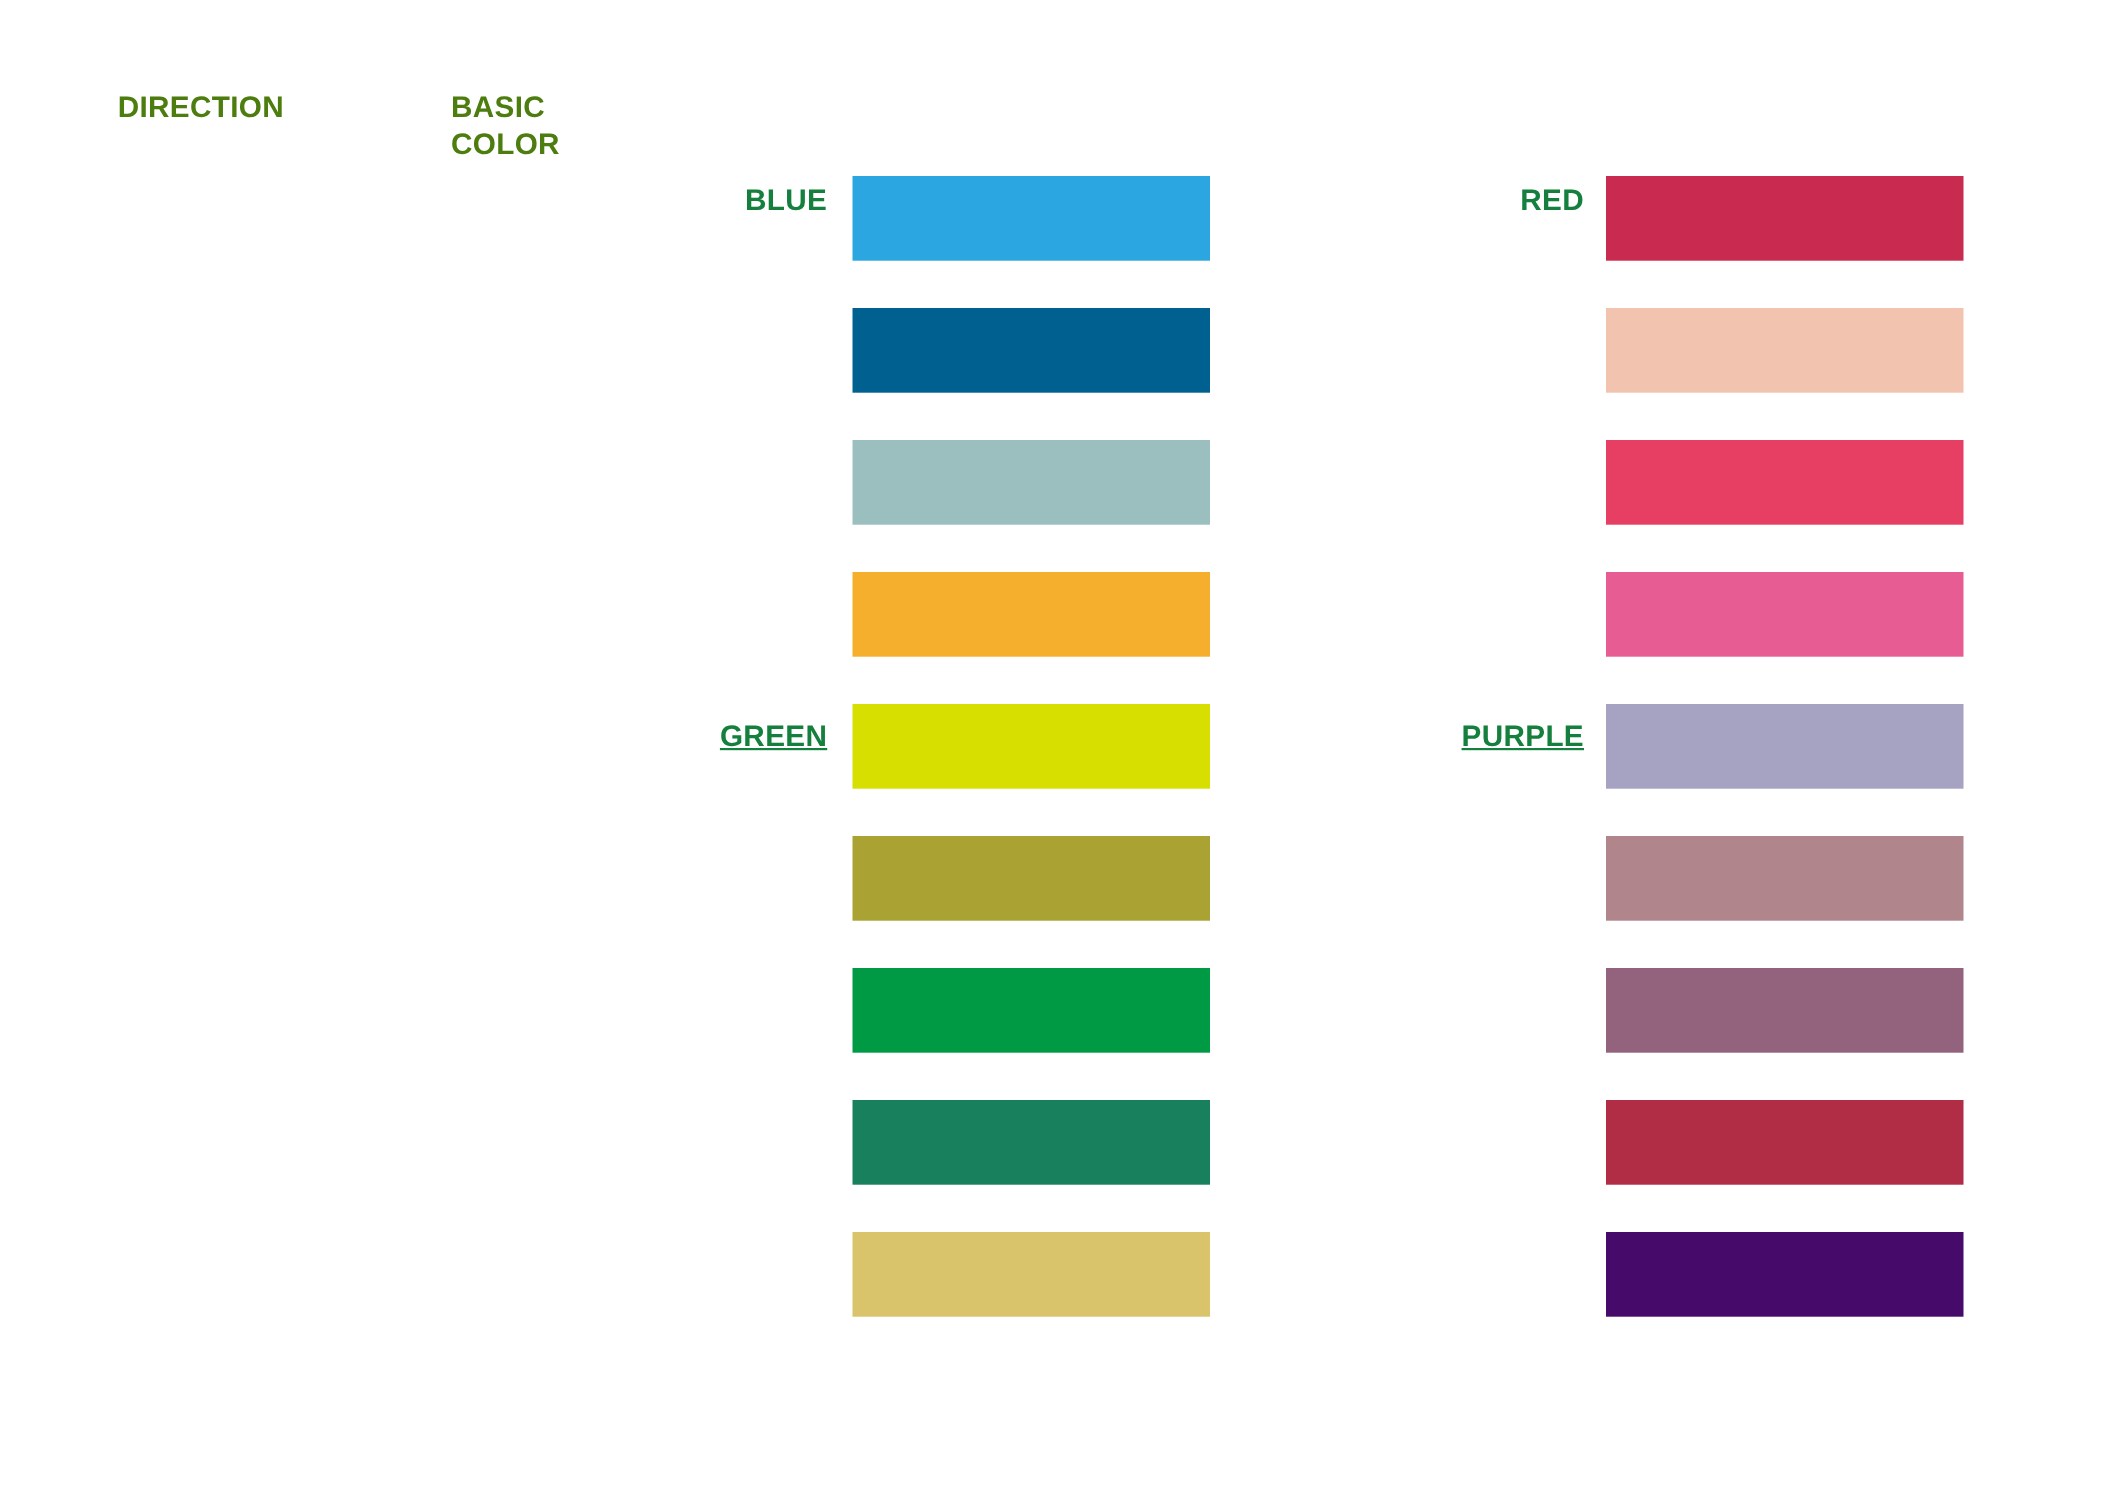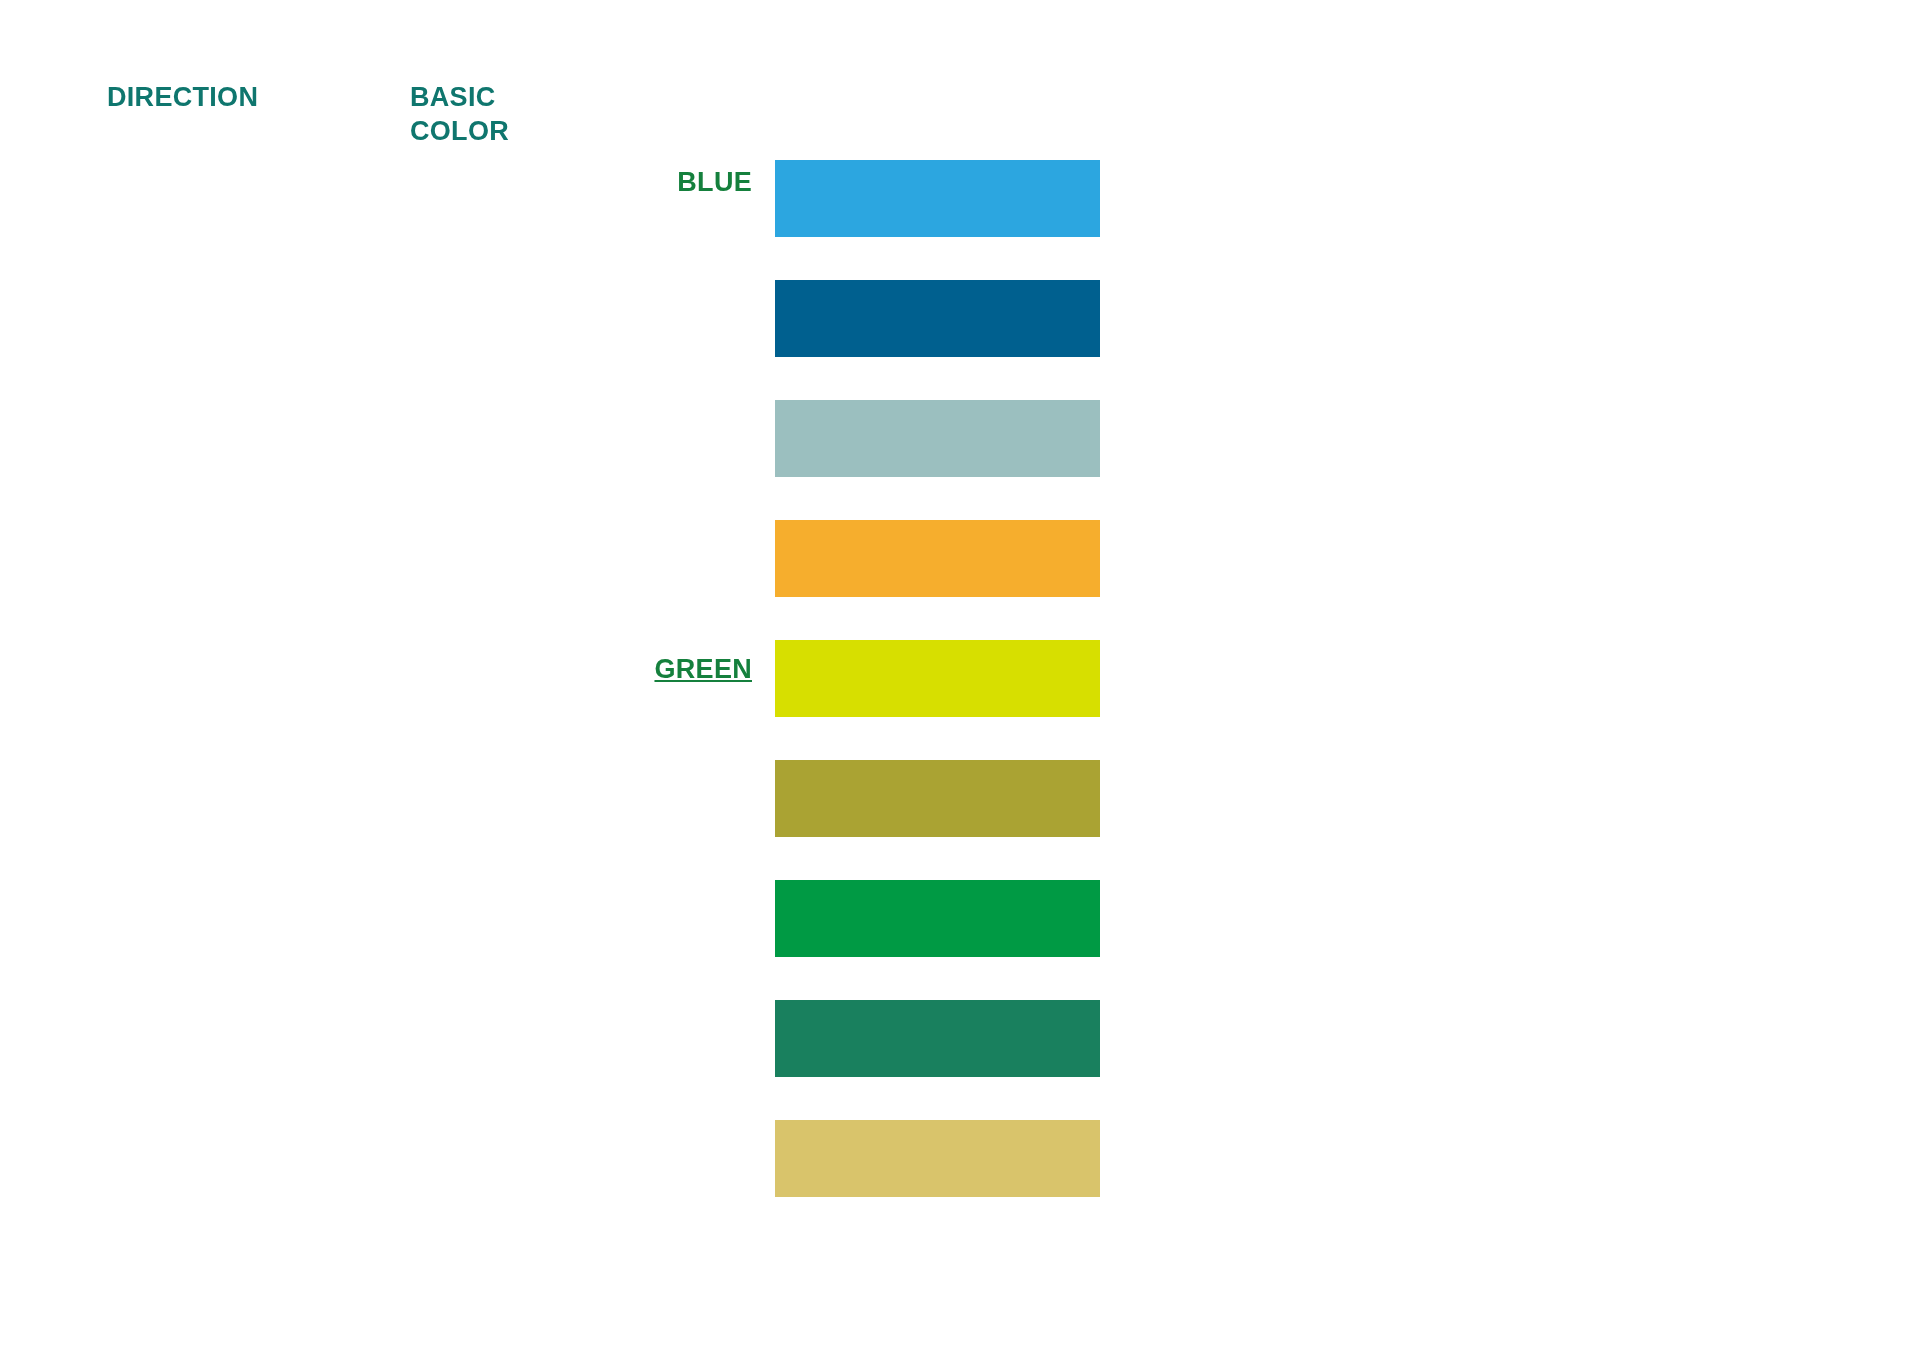--- a/index.html
+++ b/index.html
@@ -27,21 +27,21 @@
   }
 
   
   .header-title {
     position: absolute;
     font-size: 27px;
     font-weight: 700;
     letter-spacing: 0.3px;
     line-height: 34px;
     white-space: pre-line;
-    color: #0f766e;
+    color: #4d7c0f;
   }
   #hdr-direction { left: 107px; top: 80px; }
   #hdr-basic-color { left: 410px; top: 80px; }
 
   
   .swatch-column {
     position: absolute;
     top: 0;
     width: 760px;
     height: 1357px;
@@ -107,14 +107,31 @@
 
     <div class="group-label at-r5">GREEN</div>
 
     <div class="swatch r5" style="background-color: rgb(215, 223, 0);"></div>
     <div class="swatch r6" style="background-color: rgb(170, 163, 51);"></div>
     <div class="swatch r7" style="background-color: rgb(0, 154, 68);"></div>
     <div class="swatch r8" style="background-color: rgb(25, 128, 94);"></div>
     <div class="swatch r9" style="background-color: rgb(217, 196, 107);"></div>
   </div>
 
+  <div class="swatch-column" id="column-right">
+
+    <div class="group-label at-r1">RED</div>
+
+    <div class="swatch r1" style="background-color: rgb(201, 42, 80);"></div>
+    <div class="swatch r2" style="background-color: rgb(242, 195, 174);"></div>
+    <div class="swatch r3" style="background-color: rgb(231, 62, 99);"></div>
+    <div class="swatch r4" style="background-color: rgb(232, 92, 148);"></div>
+
+    <div class="group-label at-r5">PURPLE</div>
+
+    <div class="swatch r5" style="background-color: rgb(166, 162, 194);"></div>
+    <div class="swatch r6" style="background-color: rgb(176, 134, 140);"></div>
+    <div class="swatch r7" style="background-color: rgb(147, 98, 125);"></div>
+    <div class="swatch r8" style="background-color: rgb(176, 45, 69);"></div>
+    <div class="swatch r9" style="background-color: rgb(70, 11, 106);"></div>
+  </div>
 
 </div>
 
 </body></html>

